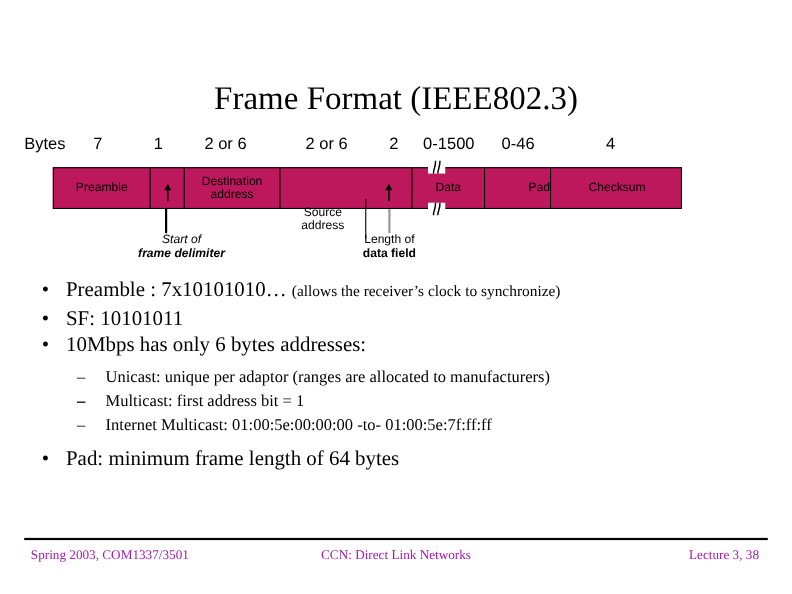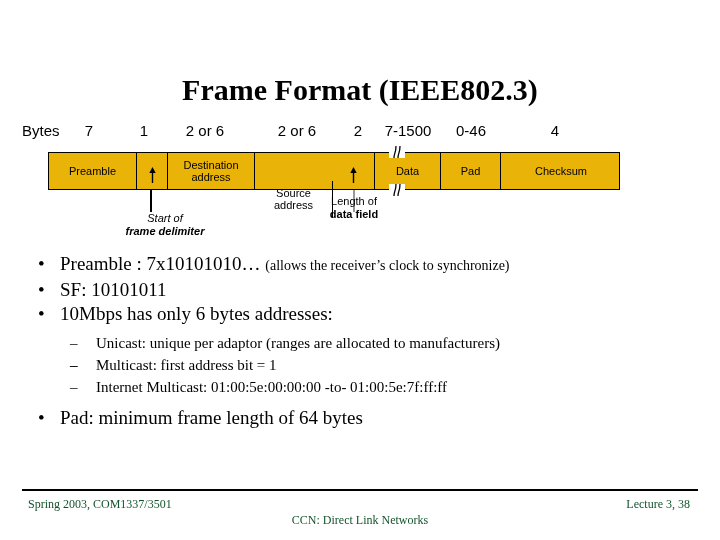--- a/index.html
+++ b/index.html
@@ -19,21 +19,21 @@
   
   .slide-title {
     position: absolute;
     left: 0;
     top: 73px;
     width: 720px;
     text-align: center;
     font-family: "Liberation Serif", serif;
     font-size: 30px;
     line-height: 34px;
-    font-weight: bold;
+    font-weight: normal;
     color: #000000;
     letter-spacing: 0px;
   }
 
   
   .diagram {
     position: absolute;
     left: 0;
     top: 115px;
     width: 720px;
@@ -54,21 +54,21 @@
   }
 
   .frame-row {
     position: absolute;
     left: 48px;
     top: 37px;
     width: 572px;
     height: 38px;
     border: 1.5px solid #000000;
     box-sizing: border-box;
-    background: #eab308;
+    background: #be185d;
   }
   .cell {
     position: absolute;
     top: 0;
     height: 100%;
     box-sizing: border-box;
     display: flex;
     align-items: center;
     justify-content: center;
     text-align: center;
@@ -177,41 +177,41 @@
   }
   .footer {
     position: absolute;
     left: 22px;
     top: 496px;
     width: 676px;
     height: 18px;
     font-family: "Liberation Serif", serif;
     font-size: 12px;
     line-height: 16px;
-    color: #14532d;
+    color: #a21caf;
   }
   .footer-left   { position: absolute; left: 6px;   top: 0; white-space: nowrap; }
-  .footer-center { position: absolute; left: 0; top: 0; width: 676px; text-align: center; white-space: nowrap; margin-top: 16px; }
+  .footer-center { position: absolute; left: 0; top: 0; width: 676px; text-align: center; white-space: nowrap; }
   .footer-right  { position: absolute; right: 8px;  top: 0; white-space: nowrap; }
 </style>
 </head>
 <body>
 
 <div class="slide-title">Frame Format (IEEE802.3)</div>
 
 <div class="diagram">
 
   <div class="byte-label bytes-word" style="left:22px; top:9px;">Bytes</div>
 
   <div class="byte-label" style="left:78px; top:9px; width:22px;">7</div>
   <div class="byte-label" style="left:133px; top:9px; width:22px;">1</div>
   <div class="byte-label" style="left:170px; top:9px; width:70px;">2 or 6</div>
   <div class="byte-label" style="left:262px; top:9px; width:70px;">2 or 6</div>
   <div class="byte-label" style="left:347px; top:9px; width:22px;">2</div>
-  <div class="byte-label" style="left:380px; top:9px; width:56px;">7-1500</div>
+  <div class="byte-label" style="left:380px; top:9px; width:56px;">0-1500</div>
   <div class="byte-label" style="left:448px; top:9px; width:46px;">0-46</div>
   <div class="byte-label" style="left:544px; top:9px; width:22px;">4</div>
 
   <div class="frame-row">
 
     <div class="cell divider-right" style="left:0px; width:88px;">
       <span class="cell-text">Preamble</span>
     </div>
 
     <div class="cell divider-right" style="left:88px; width:31px;">
@@ -239,21 +239,21 @@
       <svg class="up-arrow" style="left:16px; top:14px;" viewBox="0 0 9 16">
         <line x1="4.5" y1="16" x2="4.5" y2="4" stroke="#000000" stroke-width="1.4"></line>
         <polygon points="4.5,0 1.3,6 7.7,6" fill="#000000"></polygon>
       </svg>
     </div>
 
     <div class="cell divider-right" style="left:326px; width:66px;">
       <span class="cell-text">Data</span>
     </div>
 
-    <div class="cell divider-right" style="left:392px; width:60px;">
+    <div class="cell divider-right" style="left:392px; width:60px;justify-content:flex-end;">
       <span class="cell-text">Pad</span>
     </div>
 
     <div class="cell" style="left:452px; width:120px;">
       <span class="cell-text">Checksum</span>
     </div>
   </div>
 
   <svg class="squiggle" style="left:389px; top:31px;" viewBox="0 0 16 12">
     <rect x="0" y="0" width="16" height="12" fill="#ffffff" stroke="none"></rect>
@@ -266,21 +266,21 @@
     <path d="M9,12 C9,7 11,7 11,0" stroke="#000000" stroke-width="1.3" fill="none"></path>
   </svg>
 
   <div class="leader" style="left:150px; top:75px; height:22px;"></div>
   <div class="leader" style="left:353px; top:75px; height:22px; background:#999999;"></div>
 
   <div class="callout" style="left:100px; top:97px; width:130px;font-style:italic;">
     <div class="l1">Start of</div>
     <div class="l2">frame delimiter</div>
   </div>
-  <div class="callout" style="left:298px; top:80px; width:112px;">
+  <div class="callout" style="left:298px; top:97px; width:112px;">
     <div class="l1">Length of</div>
     <div class="l2">data field</div>
   </div>
 </div>
 
 <div class="bullets">
 
   <div class="b1">
     <span class="dot">•</span><span>Preamble : 7x10101010… </span><span class="small">(allows the receiver’s clock to synchronize)</span>
   </div>

